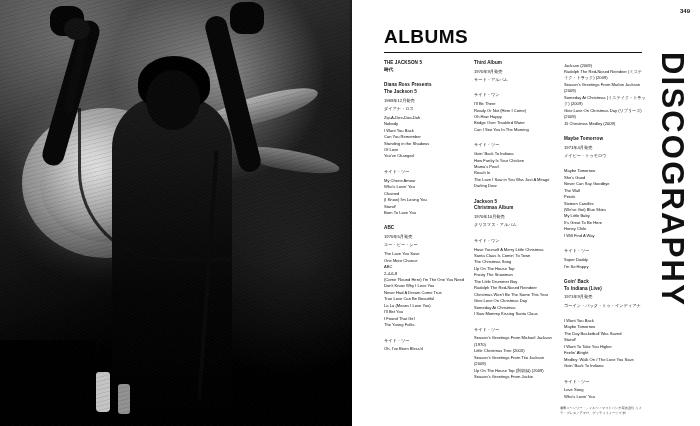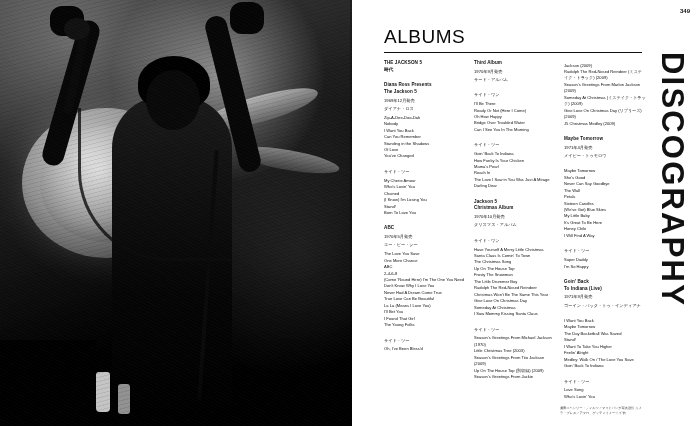--- a/index.html
+++ b/index.html
@@ -51,21 +51,21 @@
   .stand{position:absolute;left:206px;top:150px;width:4px;height:250px;background:#0a0a0a;transform:rotate(4deg);}
   .floor{position:absolute;left:0;bottom:0;width:352px;height:72px;
     background:linear-gradient(180deg,rgba(0,0,0,.05),rgba(0,0,0,.75));}
   .bottle{position:absolute;left:96px;bottom:14px;width:14px;height:40px;background:#e6e6e6;border-radius:3px 3px 4px 4px;opacity:.85;}
   .bottle2{position:absolute;left:118px;bottom:12px;width:12px;height:30px;background:#cfcfcf;border-radius:3px;opacity:.7;}
   .monitor{position:absolute;left:0;bottom:0;width:96px;height:86px;background:#000;opacity:.95;}
 
   
   .textpage{position:absolute;left:352px;top:0;width:348px;height:426px;background:#fff;}
   .pagenum{position:absolute;right:10px;top:8px;font-size:6px;font-weight:bold;color:#111;}
-  .albums-title{position:absolute;left:32px;top:26px;font-size:19px;font-weight:normal;letter-spacing:.5px;color:#0a0a0a;}
+  .albums-title{position:absolute;left:32px;top:26px;font-size:19px;font-weight:bold;letter-spacing:.5px;color:#0a0a0a;}
   .rule{position:absolute;left:32px;top:52px;width:258px;height:1px;background:#111;}
 
   .disco{position:absolute;right:2px;top:46px;width:46px;height:330px;}
   .disco span{display:block;transform:rotate(90deg);transform-origin:left top;
     position:absolute;left:38px;top:6px;white-space:nowrap;
     font-size:31px;font-weight:bold;letter-spacing:2.2px;color:#111;}
 
   .cols{position:absolute;left:32px;top:60px;width:262px;height:348px;display:flex;gap:8px;}
   .col{width:82px;}
   .blk{margin-bottom:9px;}

